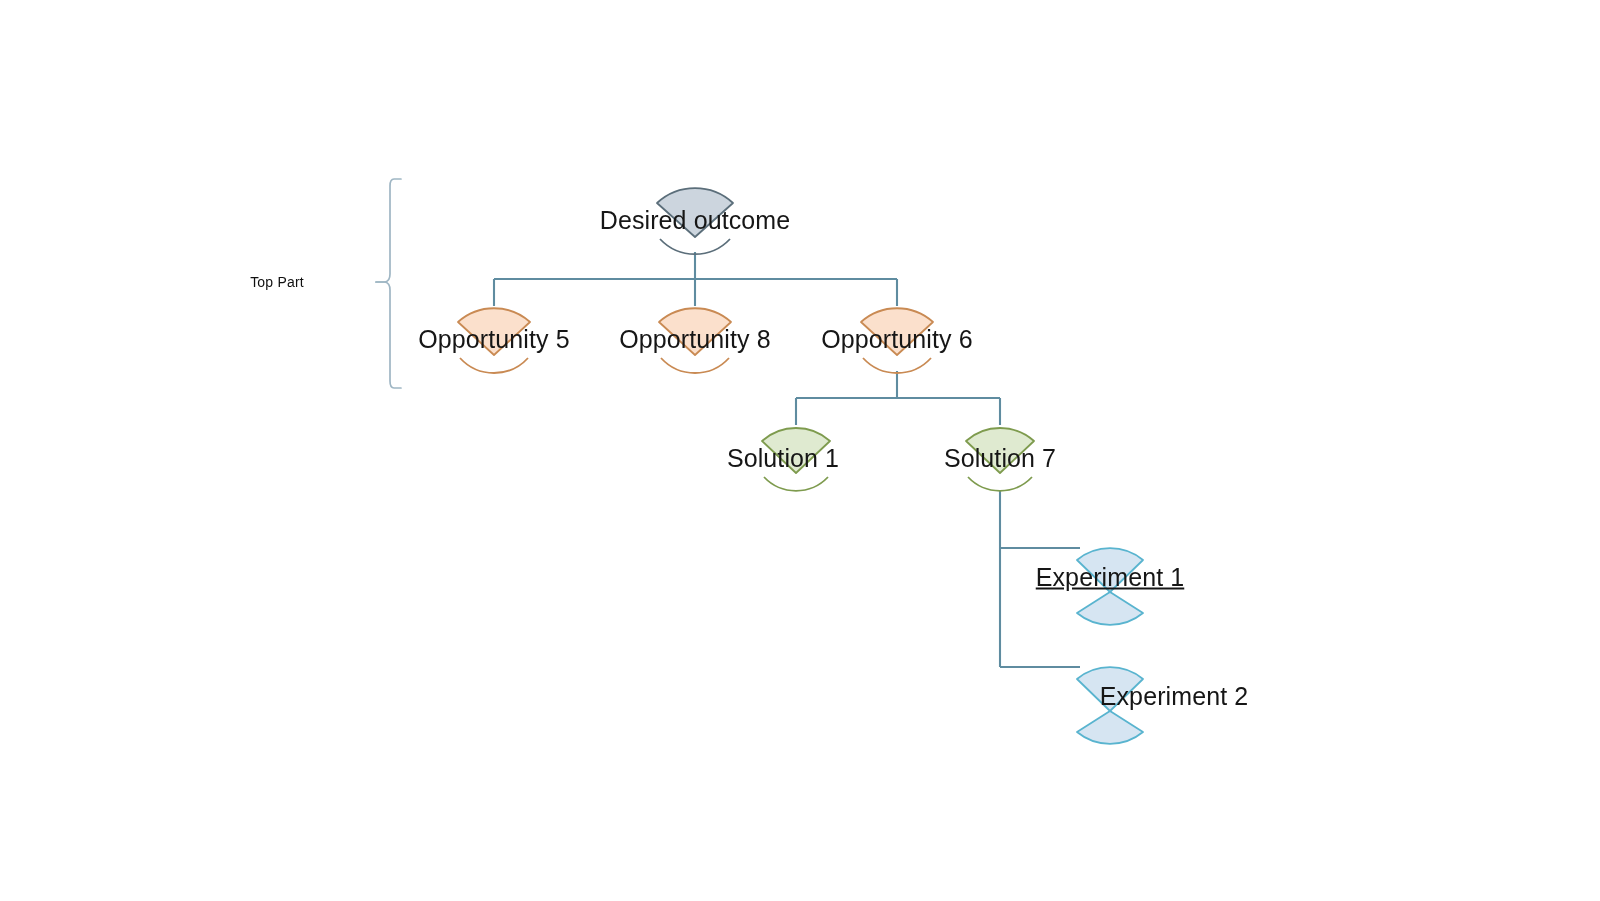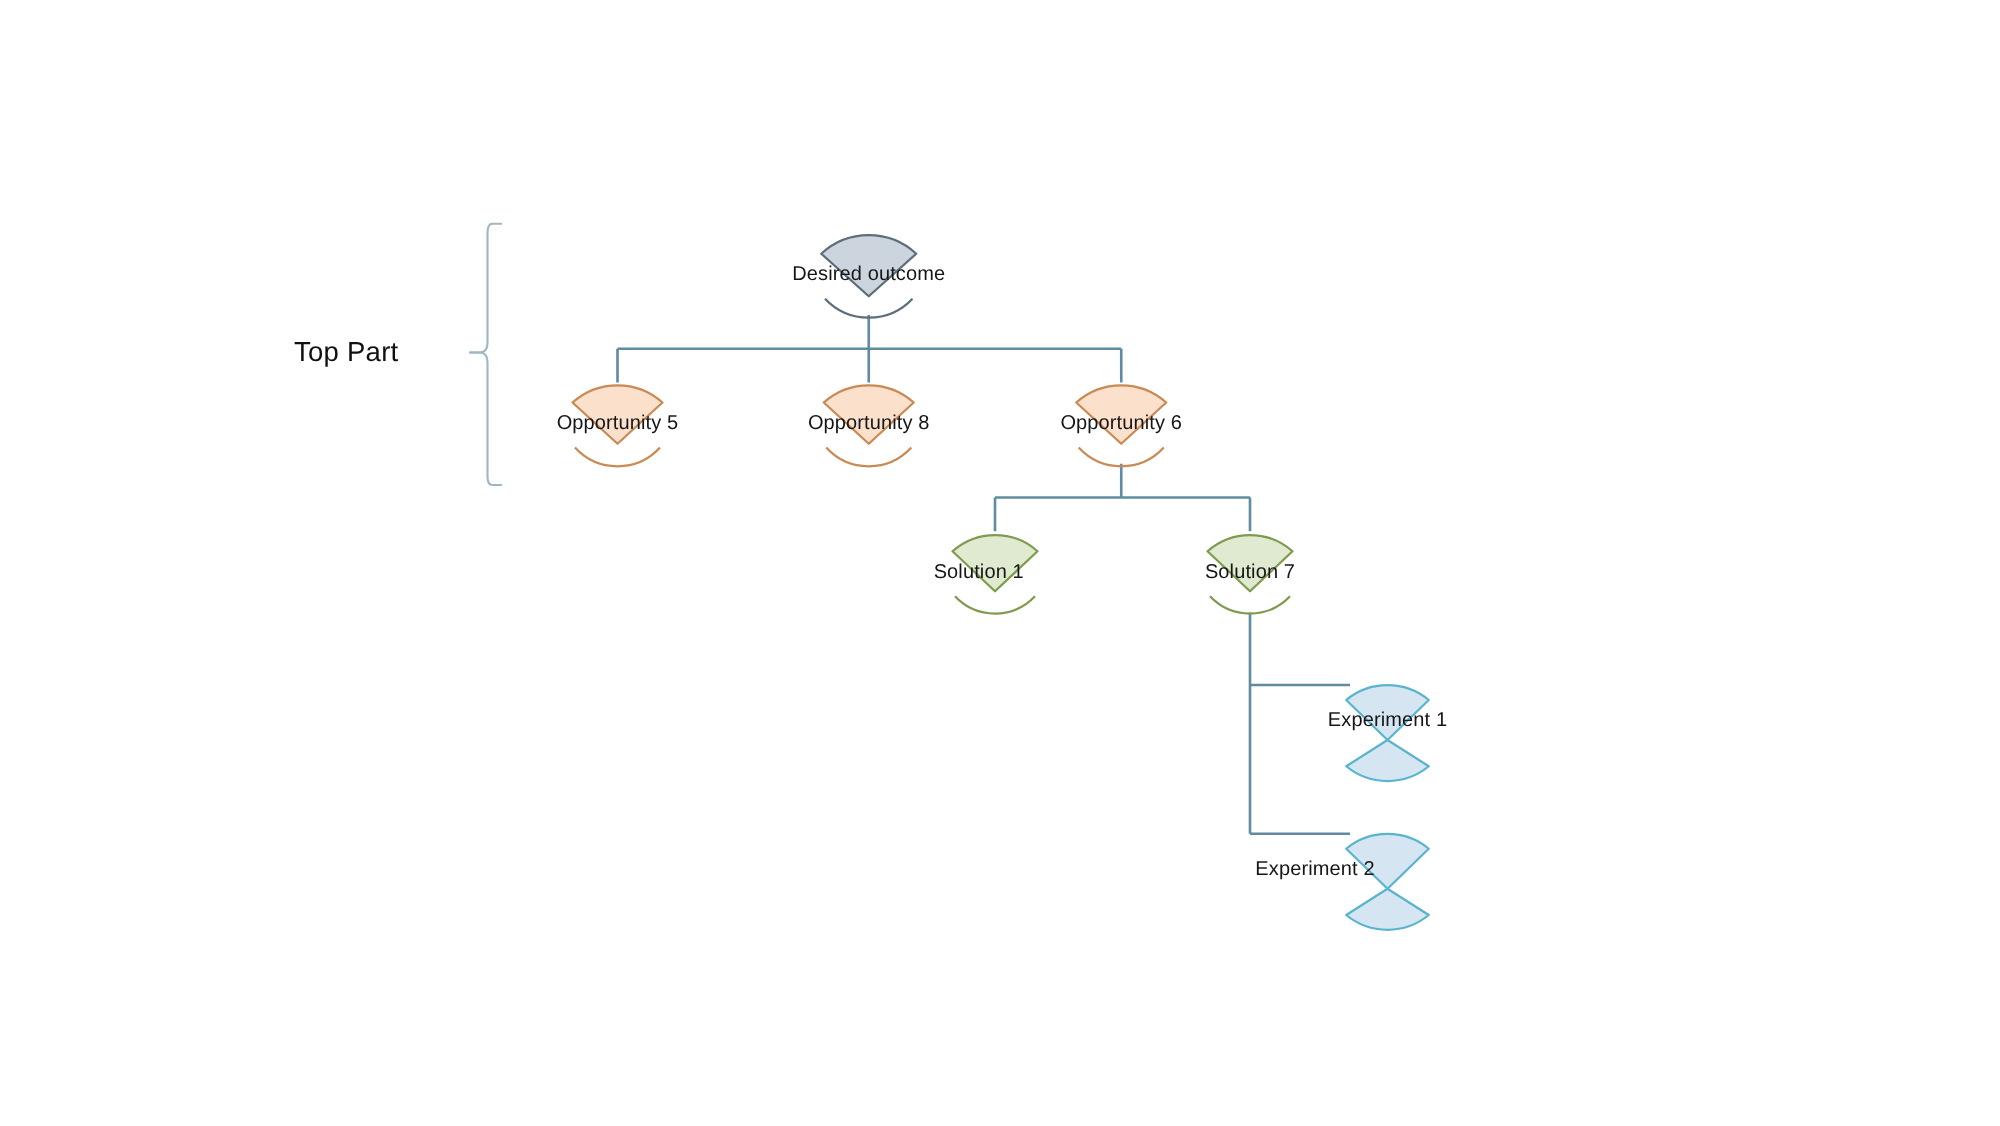--- a/index.html
+++ b/index.html
@@ -7,31 +7,31 @@
     width:1600px;height:901px;overflow:hidden;
     font-family:"Liberation Sans","DejaVu Sans",sans-serif;
     color:#1a1a1a;
   }
   #stage{position:relative;width:1600px;height:901px;background:#fff;}
   svg#canvas{position:absolute;left:0;top:0;width:1600px;height:901px;display:block;}
   .node-label{
     position:absolute;
     transform:translate(-50%,-50%);
     white-space:nowrap;
-    font-size:16px;
+    font-size:25px;
     line-height:1;
     color:#161616;
     letter-spacing:0.1px;
     pointer-events:auto;
   }
   .group-label{
     position:absolute;
     transform:translate(-50%,-50%);
     white-space:nowrap;
-    font-size:22px;
+    font-size:14px;
     line-height:1;
     color:#101010;
     letter-spacing:0.2px;
   }
 </style>
 </head>
 <body>
 
 <div id="stage">
 
@@ -119,17 +119,17 @@
   <div class="node-label" style="left:494px; top:339px;">Opportunity 5</div>
 
   <div class="node-label" style="left:695px; top:339px;">Opportunity 8</div>
 
   <div class="node-label" style="left:897px; top:339px;">Opportunity 6</div>
 
   <div class="node-label" style="left:783px; top:458px;">Solution 1</div>
 
   <div class="node-label" style="left:1000px; top:458px;">Solution 7</div>
 
-  <div class="node-label" style="left:1110px; top:577px;">Experiment 1</div>
+  <div class="node-label" style="left:1110px; top:577px;text-decoration:underline;">Experiment 1</div>
 
-  <div class="node-label" style="left:1052px; top:696px;">Experiment 2</div>
+  <div class="node-label" style="left:1174px; top:696px;">Experiment 2</div>
 
 </div>
 
 </body></html>

